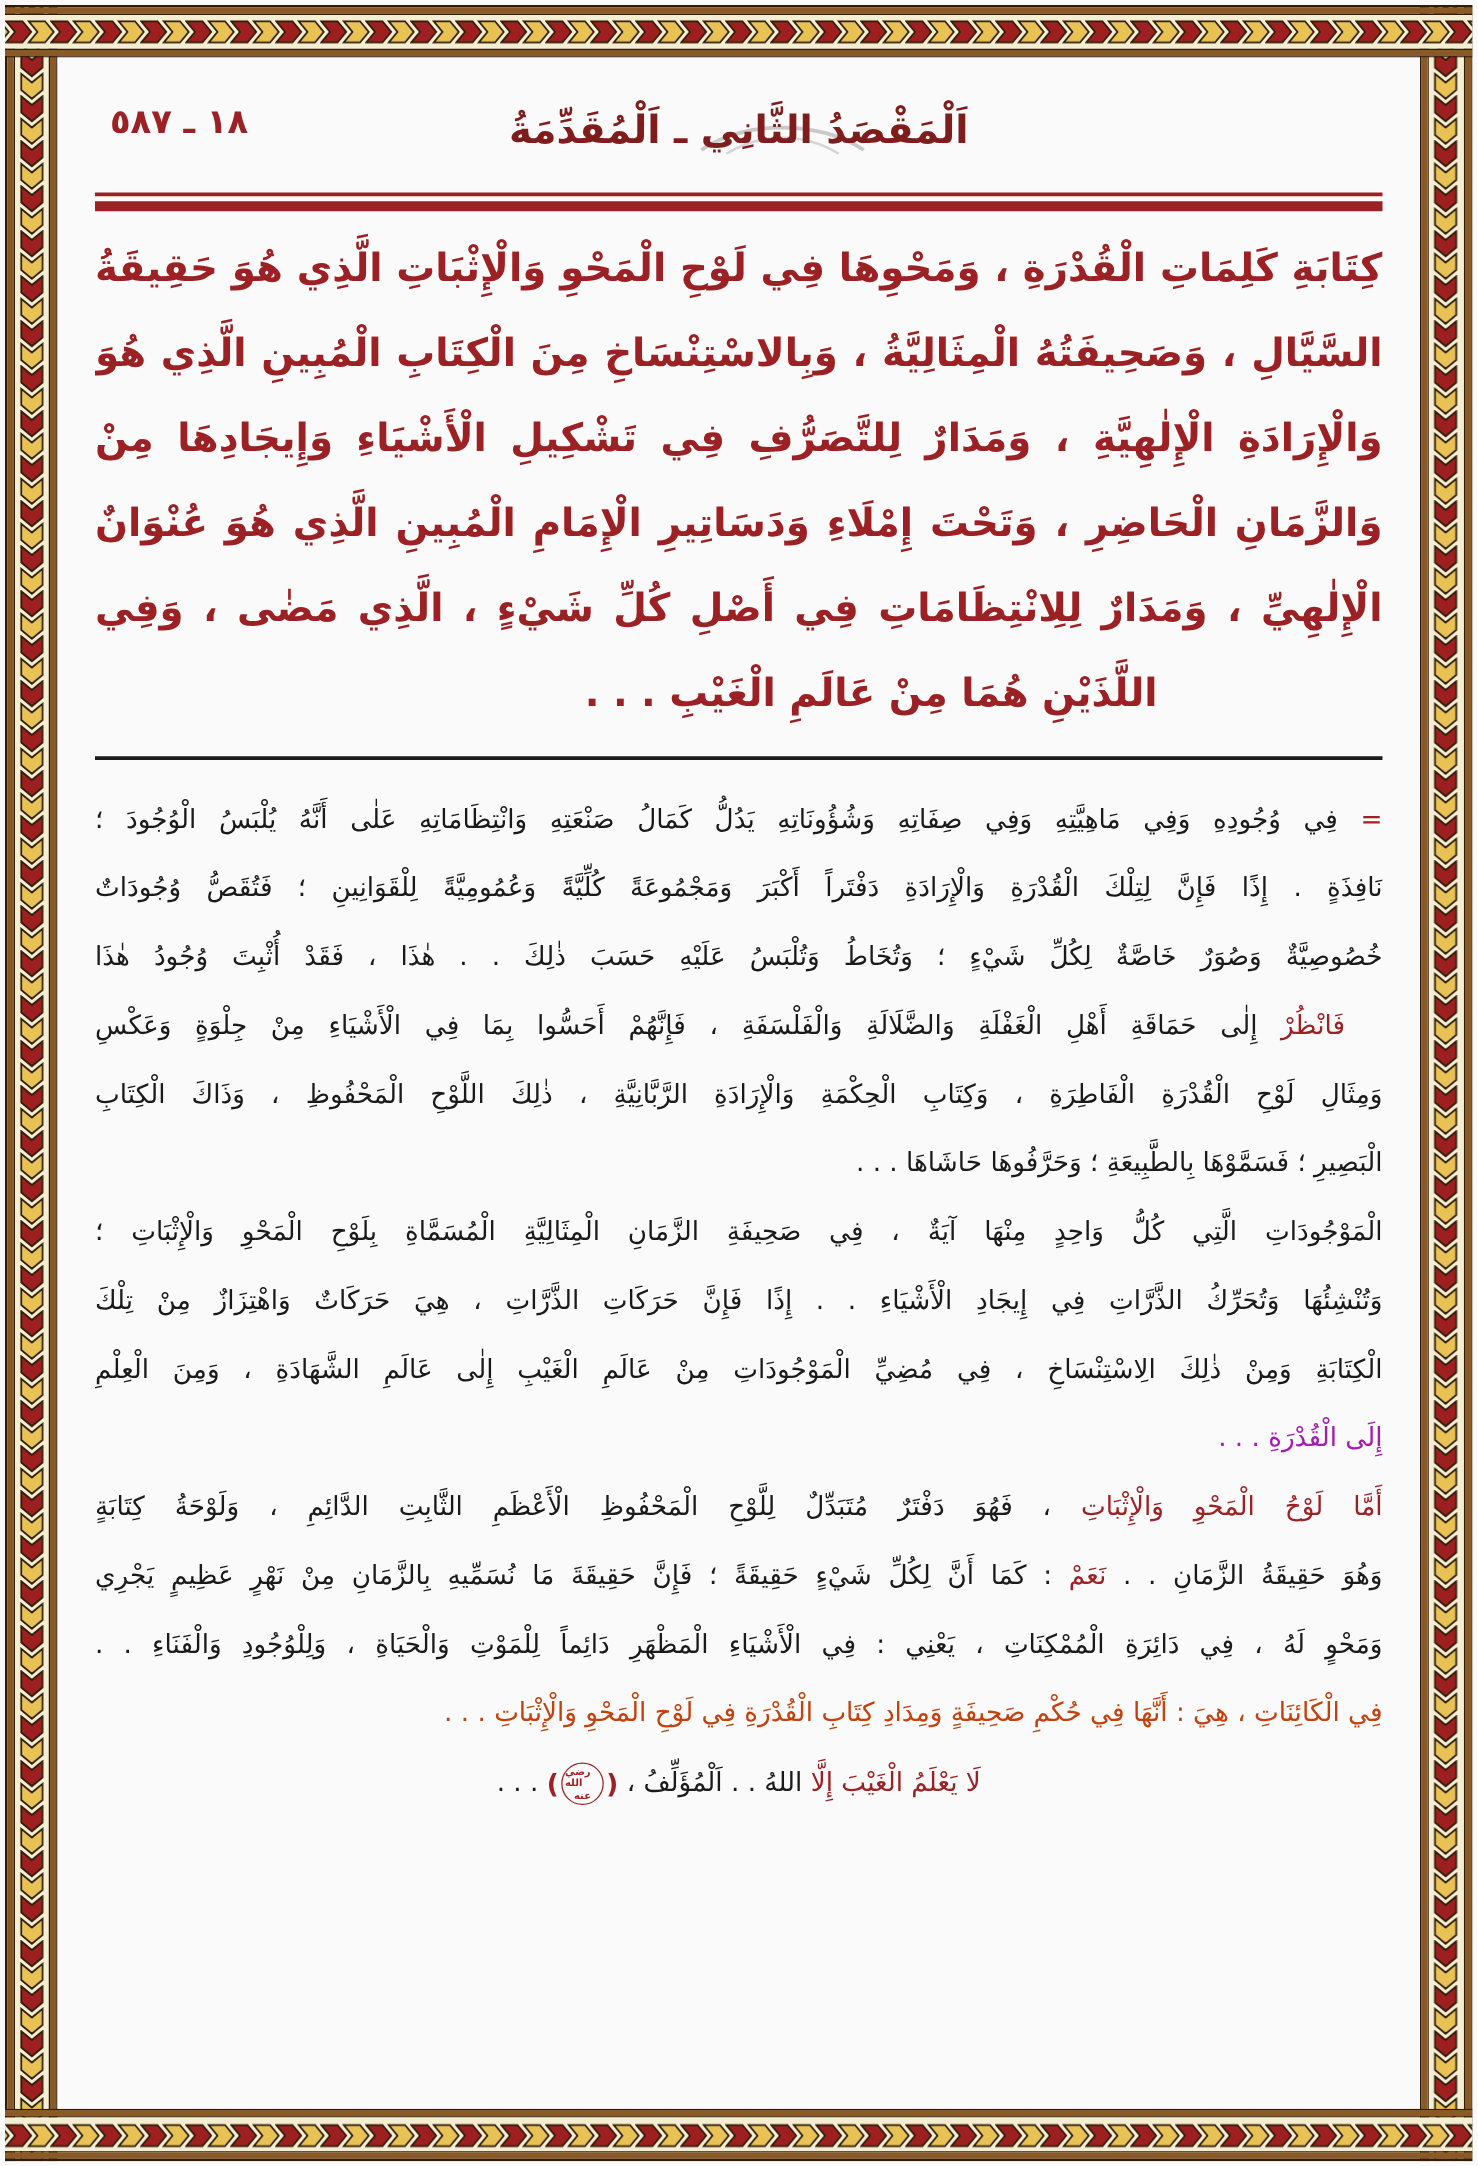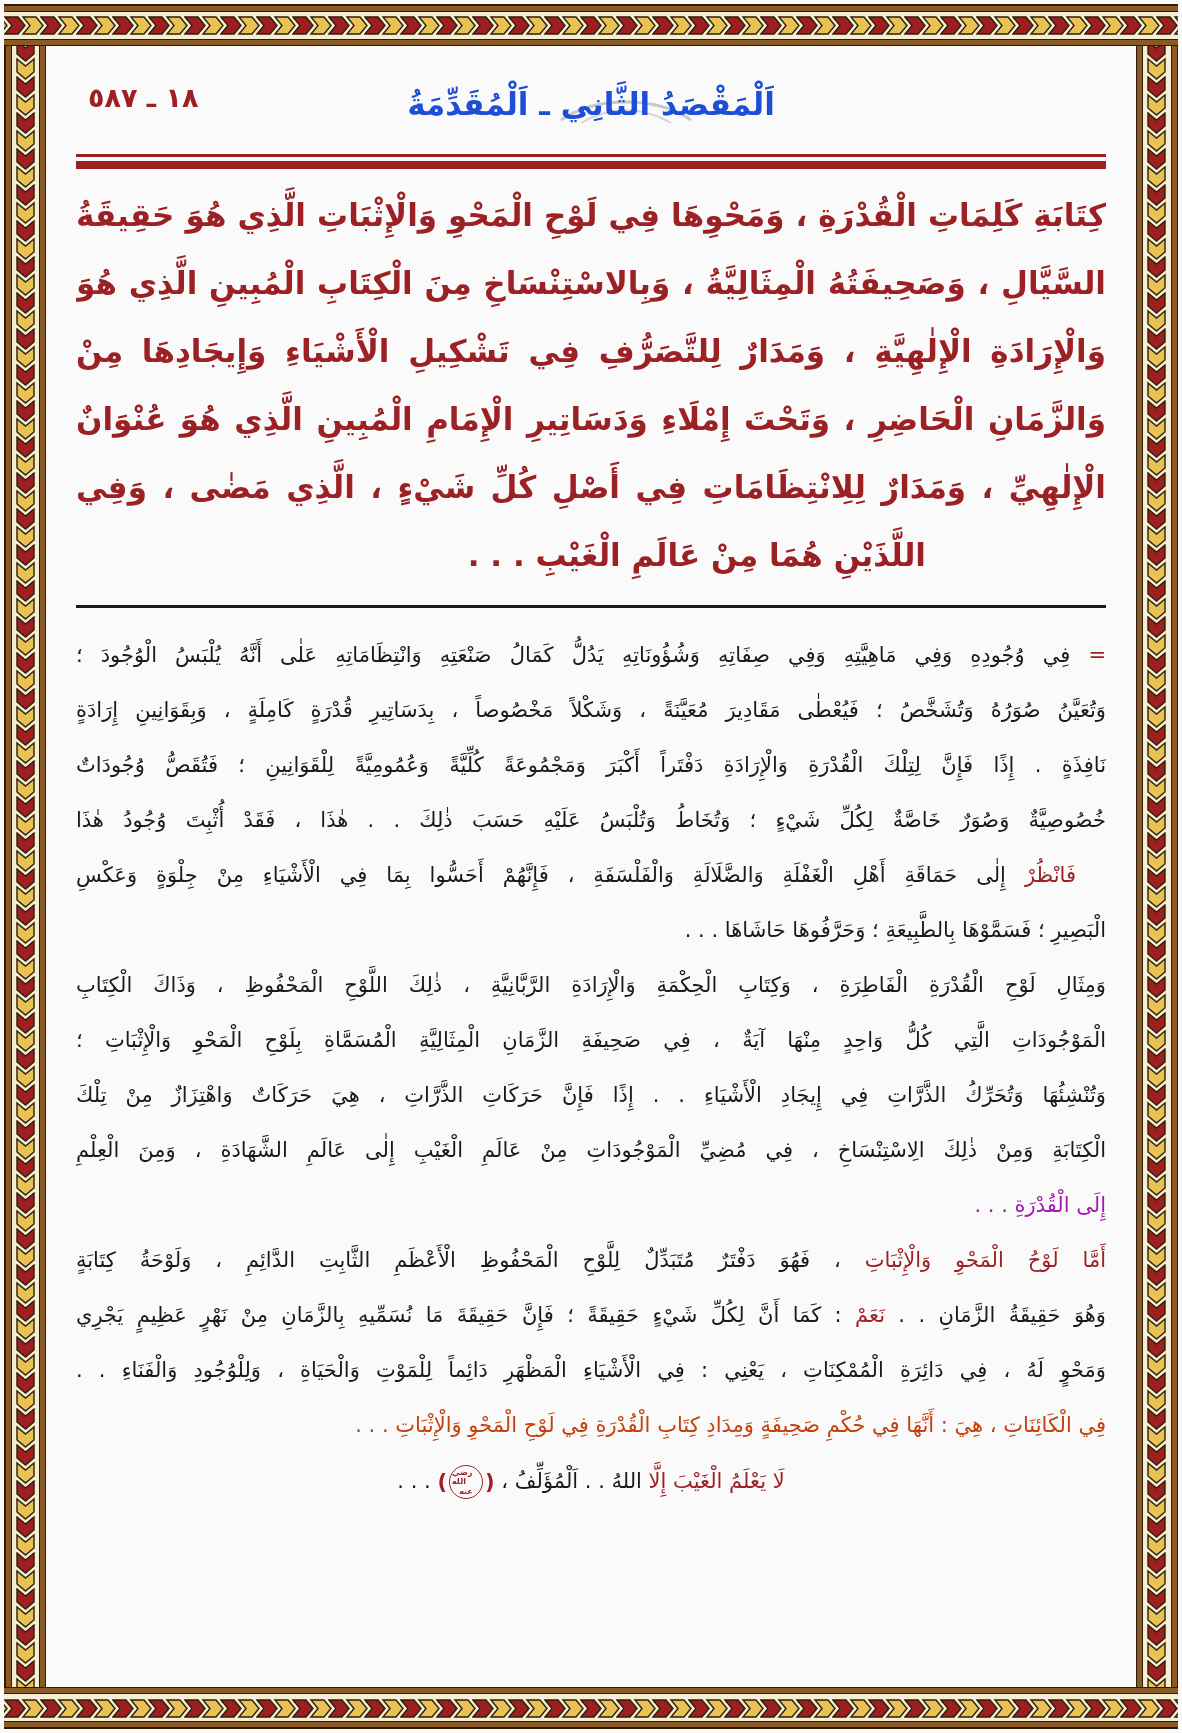--- a/index.html
+++ b/index.html
@@ -140,21 +140,21 @@
   </svg>
 
   <div class="content">
 
     <div class="header">
       <div class="pagenum" style="color: rgb(156, 33, 37);">١٨ ـ ٥٨٧</div>
       <svg class="title-orn" width="150" height="40">
         <path d="M10,30 C45,6 105,6 140,30" stroke="#bdbdbd" fill="none" stroke-width="3"></path>
         <path d="M30,33 C58,16 92,16 120,33" stroke="#cccccc" fill="none" stroke-width="2"></path>
       </svg>
-      <div class="title" style="color: #1d4ed8;">اَلْمَقْصَدُ الثَّانِي ـ اَلْمُقَدِّمَةُ</div>
+      <div class="title" style="color: #7f1d1d;">اَلْمَقْصَدُ الثَّانِي ـ اَلْمُقَدِّمَةُ</div>
     </div>
 
     <div class="double-rule">
       <div class="thin" style="background: rgb(156, 33, 37);"></div>
       <div class="gap"></div>
       <div class="thick" style="background: rgb(156, 33, 37);"></div>
     </div>
 
     <div class="body-text" dir="rtl" id="bodyText">
         <div class="tline stretch"><span style="color: rgb(156, 33, 37);">كِتَابَةِ كَلِمَاتِ الْقُدْرَةِ ، وَمَحْوِهَا فِي لَوْحِ الْمَحْوِ وَالْإِثْبَاتِ الَّذِي هُوَ حَقِيقَةُ الزَّمَانِ</span></div>
@@ -162,26 +162,25 @@
         <div class="tline stretch"><span style="color: rgb(156, 33, 37);">وَالْإِرَادَةِ الْإِلٰهِيَّةِ ، وَمَدَارٌ لِلتَّصَرُّفِ فِي تَشْكِيلِ الْأَشْيَاءِ وَإِيجَادِهَا مِنْ عَالَمِ الشَّهَادَةِ</span></div>
         <div class="tline stretch"><span style="color: rgb(156, 33, 37);">وَالزَّمَانِ الْحَاضِرِ ، وَتَحْتَ إِمْلَاءِ وَدَسَاتِيرِ الْإِمَامِ الْمُبِينِ الَّذِي هُوَ عُنْوَانٌ لِلْعِلْمِ وَالْأَمْرِ</span></div>
         <div class="tline stretch"><span style="color: rgb(156, 33, 37);">الْإِلٰهِيِّ ، وَمَدَارٌ لِلِانْتِظَامَاتِ فِي أَصْلِ كُلِّ شَيْءٍ ، الَّذِي مَضٰى ، وَفِي نَسْلِهِ الَّذِي سَيَأْتِي ،</span></div>
         <div class="tline" style="margin-right: 180px;"><span style="color: rgb(156, 33, 37);">اللَّذَيْنِ هُمَا مِنْ عَالَمِ الْغَيْبِ . . .</span></div>
       </div>
 
     <div class="fn-rule"></div>
 
     <div class="footnote" dir="rtl" id="footnote">
         <div class="tline stretch"><span style="color: rgb(156, 33, 37);">= </span><span style="color: rgb(26, 26, 26);">فِي وُجُودِهِ وَفِي مَاهِيَّتِهِ وَفِي صِفَاتِهِ وَشُؤُونَاتِهِ يَدُلُّ كَمَالُ صَنْعَتِهِ وَانْتِظَامَاتِهِ عَلٰى أَنَّهُ يُلْبَسُ الْوُجُودَ ؛</span></div>
-        <div class="tline stretch"><span style="color: rgb(26, 26, 26);">وَتُعَيَّنُ صُوَرُهُ وَتُشَخَّصُ ؛ فَيُعْطٰى مَقَادِيرَ مُعَيَّنَةً ، وَشَكْلاً مَخْصُوصاً ، بِدَسَاتِيرِ قُدْرَةٍ كَامِلَةٍ ، وَبِقَوَانِينِ إِرَادَةٍ</span></div>
         <div class="tline stretch"><span style="color: rgb(26, 26, 26);">نَافِذَةٍ . إِذًا فَإِنَّ لِتِلْكَ الْقُدْرَةِ وَالْإِرَادَةِ دَفْتَراً أَكْبَرَ وَمَجْمُوعَةً كُلِّيَّةً وَعُمُومِيَّةً لِلْقَوَانِينِ ؛ فَتُقَصُّ وُجُودَاتٌ</span></div>
         <div class="tline stretch"><span style="color: rgb(26, 26, 26);">خُصُوصِيَّةٌ وَصُوَرٌ خَاصَّةٌ لِكُلِّ شَيْءٍ ؛ وَتُخَاطُ وَتُلْبَسُ عَلَيْهِ حَسَبَ ذٰلِكَ . . هٰذَا ، فَقَدْ أُثْبِتَ وُجُودُ هٰذَا</span></div>
         <div class="tline stretch" style="margin-right: 30px;"><span style="color: rgb(156, 33, 37);">فَانْظُرْ</span><span style="color: rgb(26, 26, 26);"> إِلٰى حَمَاقَةِ أَهْلِ الْغَفْلَةِ وَالضَّلَالَةِ وَالْفَلْسَفَةِ ، فَإِنَّهُمْ أَحَسُّوا بِمَا فِي الْأَشْيَاءِ مِنْ جِلْوَةٍ وَعَكْسِ</span></div>
+        <div class="tline stretch"><span style="color: rgb(26, 26, 26);">وَمِثَالِ لَوْحِ الْقُدْرَةِ الْفَاطِرَةِ ، وَكِتَابِ الْحِكْمَةِ وَالْإِرَادَةِ الرَّبَّانِيَّةِ ، ذٰلِكَ اللَّوْحِ الْمَحْفُوظِ ، وَذَاكَ الْكِتَابِ</span></div>
         <div class="tline"><span style="color: rgb(26, 26, 26);">الْبَصِيرِ ؛ فَسَمَّوْهَا بِالطَّبِيعَةِ ؛ وَحَرَّفُوهَا حَاشَاهَا . . .</span></div>
-        <div class="tline stretch"><span style="color: rgb(26, 26, 26);">وَمِثَالِ لَوْحِ الْقُدْرَةِ الْفَاطِرَةِ ، وَكِتَابِ الْحِكْمَةِ وَالْإِرَادَةِ الرَّبَّانِيَّةِ ، ذٰلِكَ اللَّوْحِ الْمَحْفُوظِ ، وَذَاكَ الْكِتَابِ</span></div>
         <div class="tline stretch"><span style="color: rgb(26, 26, 26);">الْمَوْجُودَاتِ الَّتِي كُلُّ وَاحِدٍ مِنْهَا آيَةٌ ، فِي صَحِيفَةِ الزَّمَانِ الْمِثَالِيَّةِ الْمُسَمَّاةِ بِلَوْحِ الْمَحْوِ وَالْإِثْبَاتِ ؛</span></div>
         <div class="tline stretch"><span style="color: rgb(26, 26, 26);">وَتُنْشِئُهَا وَتُحَرِّكُ الذَّرَّاتِ فِي إِيجَادِ الْأَشْيَاءِ . . إِذًا فَإِنَّ حَرَكَاتِ الذَّرَّاتِ ، هِيَ حَرَكَاتٌ وَاهْتِزَازٌ مِنْ تِلْكَ</span></div>
         <div class="tline stretch"><span style="color: rgb(26, 26, 26);">الْكِتَابَةِ وَمِنْ ذٰلِكَ الِاسْتِنْسَاخِ ، فِي مُضِيِّ الْمَوْجُودَاتِ مِنْ عَالَمِ الْغَيْبِ إِلٰى عَالَمِ الشَّهَادَةِ ، وَمِنَ الْعِلْمِ</span></div>
         <div class="tline"><span style="color: #a21caf;">إِلَى الْقُدْرَةِ . . .</span></div>
         <div class="tline stretch"><span style="color: rgb(156, 33, 37);">أَمَّا لَوْحُ الْمَحْوِ وَالْإِثْبَاتِ</span><span style="color: rgb(26, 26, 26);"> ، فَهُوَ دَفْتَرٌ مُتَبَدِّلٌ لِلَّوْحِ الْمَحْفُوظِ الْأَعْظَمِ الثَّابِتِ الدَّائِمِ ، وَلَوْحَةُ كِتَابَةٍ</span></div>
         <div class="tline stretch"><span style="color: rgb(26, 26, 26);">وَهُوَ حَقِيقَةُ الزَّمَانِ . . </span><span style="color: rgb(156, 33, 37);">نَعَمْ</span><span style="color: rgb(26, 26, 26);"> : كَمَا أَنَّ لِكُلِّ شَيْءٍ حَقِيقَةً ؛ فَإِنَّ حَقِيقَةَ مَا نُسَمِّيهِ بِالزَّمَانِ مِنْ نَهْرٍ عَظِيمٍ يَجْرِي</span></div>
         <div class="tline stretch"><span style="color: rgb(26, 26, 26);">وَمَحْوٍ لَهُ ، فِي دَائِرَةِ الْمُمْكِنَاتِ ، يَعْنِي : فِي الْأَشْيَاءِ الْمَظْهَرِ دَائِماً لِلْمَوْتِ وَالْحَيَاةِ ، وَلِلْوُجُودِ وَالْفَنَاءِ . .</span></div>
         <div class="tline"><span style="color: #c2410c;">فِي الْكَائِنَاتِ ، هِيَ : أَنَّهَا فِي حُكْمِ صَحِيفَةٍ وَمِدَادِ كِتَابِ الْقُدْرَةِ فِي لَوْحِ الْمَحْوِ وَالْإِثْبَاتِ . . .</span></div>
         <div class="tline" style="text-align: center; text-align-last: center;"><span style="color: rgb(156, 33, 37);">لَا يَعْلَمُ الْغَيْبَ إِلَّا </span><span style="color: rgb(26, 26, 26);">اللهُ . . اَلْمُؤَلِّفُ ، </span><span class="seal-wrap" dir="ltr" style="color: rgb(156, 33, 37);">(<span class="seal">رضي الله عنه</span>)</span><span style="color: rgb(26, 26, 26);"> . . .</span></div>
       </div>

